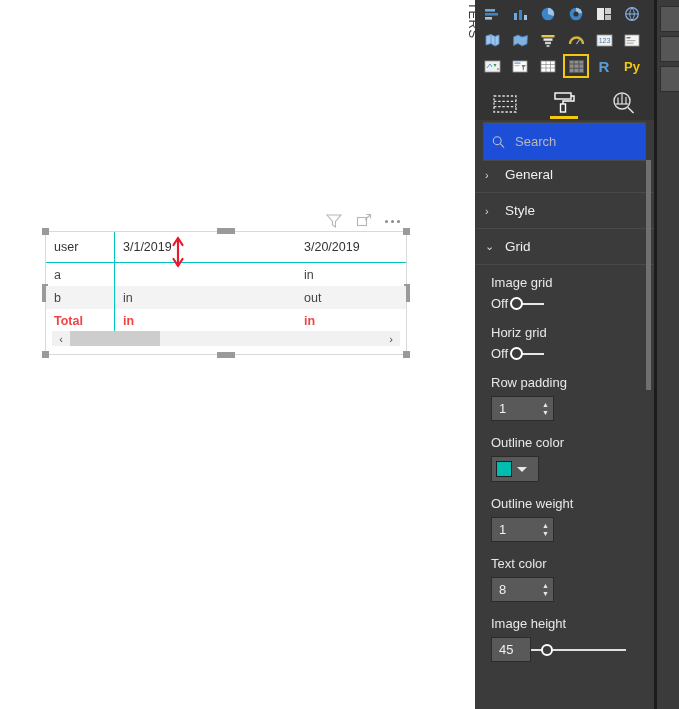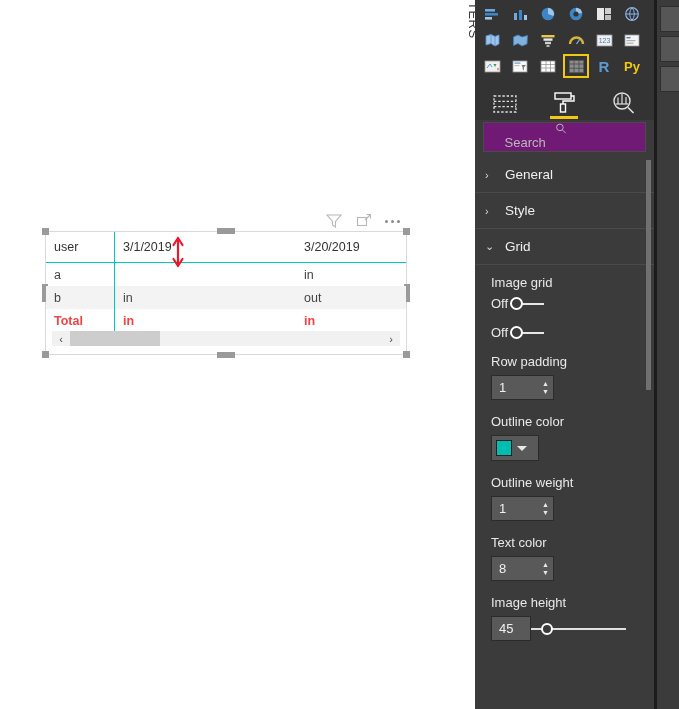--- a/index.html
+++ b/index.html
@@ -69,21 +69,21 @@
   .viz-cell.selected{border:2px solid #f2c811;}
   .viz-cell .glyph{font-size:13px;line-height:1;}
 
   
   .tabs{position:absolute;left:0;top:80px;width:179px;height:40px;background:#333333;display:flex;align-items:center;justify-content:space-around;}
   .tab{width:44px;height:38px;display:flex;align-items:flex-end;justify-content:center;cursor:pointer;position:relative;padding-bottom:4px;box-sizing:border-box;}
   .tab .ul{position:absolute;bottom:0;left:8px;right:8px;height:3px;background:transparent;}
   .tab.active .ul{background:#f2c811;}
 
   
-  .searchbox{position:absolute;left:8px;top:122px;width:163px;height:30px;background:#701a75;border:1px solid #4a4a4a;box-sizing:border-box;display:flex;align-items:center;padding:0 8px;cursor:text;flex-direction:column;}
+  .searchbox{position:absolute;left:8px;top:122px;width:163px;height:39px;background:#1d4ed8;border:1px solid #4a4a4a;box-sizing:border-box;display:flex;align-items:center;padding:0 8px;cursor:text;}
   .searchbox .sicon{width:14px;height:14px;margin-right:8px;opacity:.85;}
   .searchbox input{background:transparent;border:0;outline:0;color:#d8d8d8;font-size:13px;width:120px;font-family:"Liberation Sans",sans-serif;}
   .searchbox input::placeholder{color:#b8b8b8;}
 
   
   .fmt{position:absolute;left:0;top:157px;width:179px;bottom:0;overflow:hidden;}
   .sec-head{height:36px;display:flex;align-items:center;padding-left:10px;color:#efefef;font-size:13.5px;cursor:pointer;border-bottom:1px solid #4a4a4a;box-sizing:border-box;}
   .sec-head .chev{width:14px;margin-right:6px;display:inline-block;color:#d9d9d9;font-size:11px;}
   .sec-body{padding:10px 0 6px 16px;}
   .prop{margin-bottom:14px;}
@@ -399,20 +399,21 @@
           <div class="toggle-row">
             <span class="toggle-state">Off</span>
             <span class="toggle">
                 <span class="trk"></span>
                 <span class="knb"></span>
               </span>
           </div>
         </div>
 
         <div class="prop">
+          <div class="prop-label">Horiz grid</div>
           <div class="toggle-row">
             <span class="toggle-state">Off</span>
             <span class="toggle">
                 <span class="trk"></span>
                 <span class="knb"></span>
               </span>
           </div>
         </div>
 
         <div class="prop">

